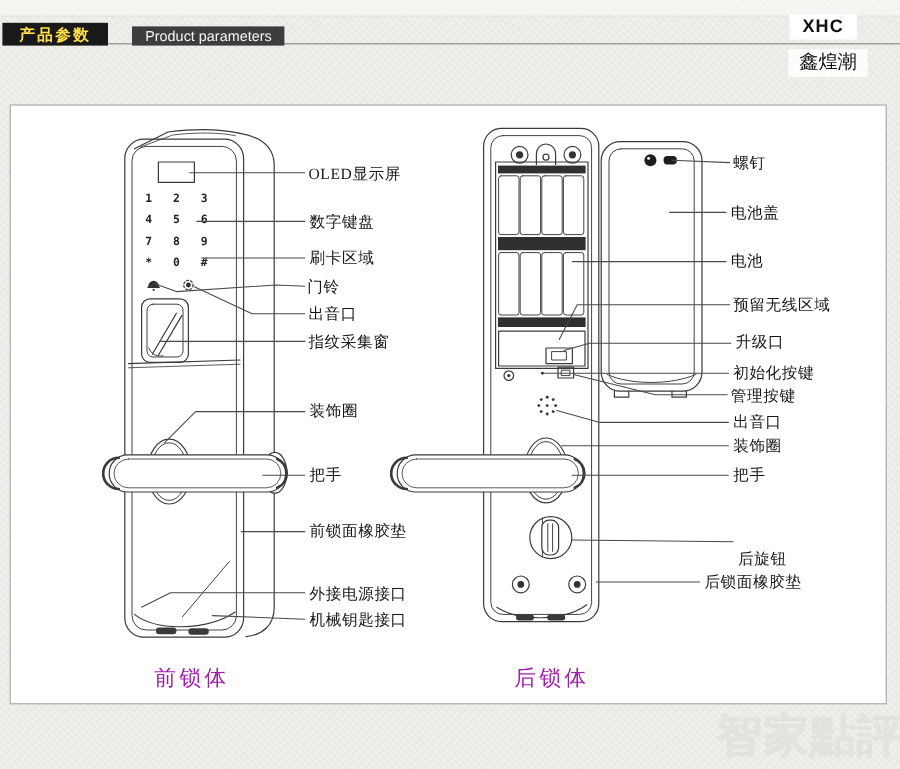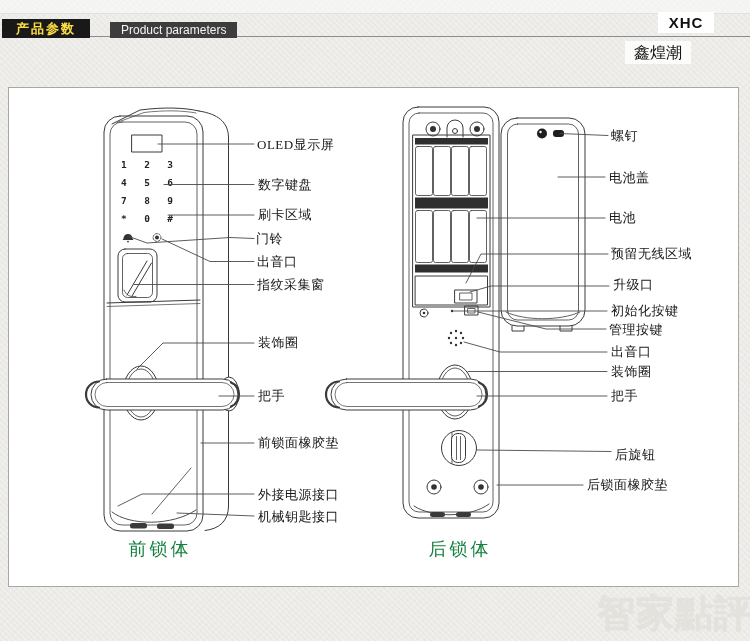--- a/index.html
+++ b/index.html
@@ -13,27 +13,27 @@
   }
   .top-strip{position:absolute;left:0;top:0;width:750px;height:13px;background:rgba(252,252,250,.55);border-bottom:1px solid #e3e1dd;}
   .hdr-line{position:absolute;left:2px;top:36px;width:748px;border-top:1px solid #8c8c8a;z-index:5;}
   .hdr-cn{position:absolute;left:2px;top:19px;width:88px;height:19px;background:#191919;color:#fde047;
     font-size:13px;font-weight:bold;letter-spacing:2px;text-align:center;line-height:19px;z-index:6;
     font-family:"Liberation Sans", sans-serif;}
   .hdr-en{position:absolute;left:90px;top:22px;height:16px;background:#3d3d3d;color:#f4f4f4;
     font-size:12px;line-height:16px;padding:0 11px;z-index:6;font-family:"Liberation Sans", sans-serif;margin-left:20px;}
   .brand-abbr{position:absolute;left:658px;top:12px;width:56px;height:21px;background:#ffffff;color:#101010;
     font-size:15px;line-height:21px;text-align:center;letter-spacing:1px;z-index:6;font-family:"Liberation Sans", sans-serif;font-weight:bold;}
-  .brand-name{position:absolute;left:625px;top:41px;width:66px;height:23px;background:#fcfcfa;color:#101010;
+  .brand-name{position:absolute;left:657px;top:41px;width:66px;height:23px;background:#fcfcfa;color:#101010;
     font-size:16px;line-height:23px;text-align:center;z-index:6;}
   .panel{position:absolute;left:8px;top:87px;width:729px;height:498px;background:#ffffff;border:1px solid #a8a8a5;z-index:1;}
   .art-svg{position:absolute;left:0;top:0;width:750px;height:641px;z-index:2;}
   .lbl{position:absolute;transform:translateY(-50%);font-size:13px;color:#161616;white-space:nowrap;
     letter-spacing:.5px;z-index:3;}
-  .caption{position:absolute;transform:translate(-50%,-50%);font-size:18px;color:#15803d;letter-spacing:3px;z-index:3;}
+  .caption{position:absolute;transform:translate(-50%,-50%);font-size:18px;color:#a21caf;letter-spacing:3px;z-index:3;margin-top:16px;}
   .watermark{position:absolute;left:597px;top:588px;font-size:38px;font-weight:bold;color:#e4e2dd;
     letter-spacing:1px;z-index:4;text-shadow:0 0 1px #dbd9d4;white-space:nowrap;}
 </style>
 </head>
 <body>
 
 <div class="top-strip"></div>
 <div class="hdr-line"></div>
 <div class="hdr-cn">产品参数</div>
 <div class="hdr-en">Product parameters</div>
@@ -224,19 +224,19 @@
 <div class="lbl" style="left:611px;top:136px">螺钉</div>
 <div class="lbl" style="left:609px;top:178px">电池盖</div>
 <div class="lbl" style="left:609px;top:218px">电池</div>
 <div class="lbl" style="left:611px;top:254px">预留无线区域</div>
 <div class="lbl" style="left:613px;top:285px">升级口</div>
 <div class="lbl" style="left:611px;top:311px">初始化按键</div>
 <div class="lbl" style="left:609px;top:330px">管理按键</div>
 <div class="lbl" style="left:611px;top:352px">出音口</div>
 <div class="lbl" style="left:611px;top:372px">装饰圈</div>
 <div class="lbl" style="left:611px;top:396px">把手</div>
-<div class="lbl" style="left:615px;top:455px">后旋钮</div>
+<div class="lbl" style="left:615px;top:466px">后旋钮</div>
 <div class="lbl" style="left:587px;top:485px">后锁面橡胶垫</div>
 
 <div class="caption" style="left:160px;top:549px">前锁体</div>
 <div class="caption" style="left:460px;top:549px">后锁体</div>
 
 <div class="watermark">智家點評</div>
 
 </body></html>

